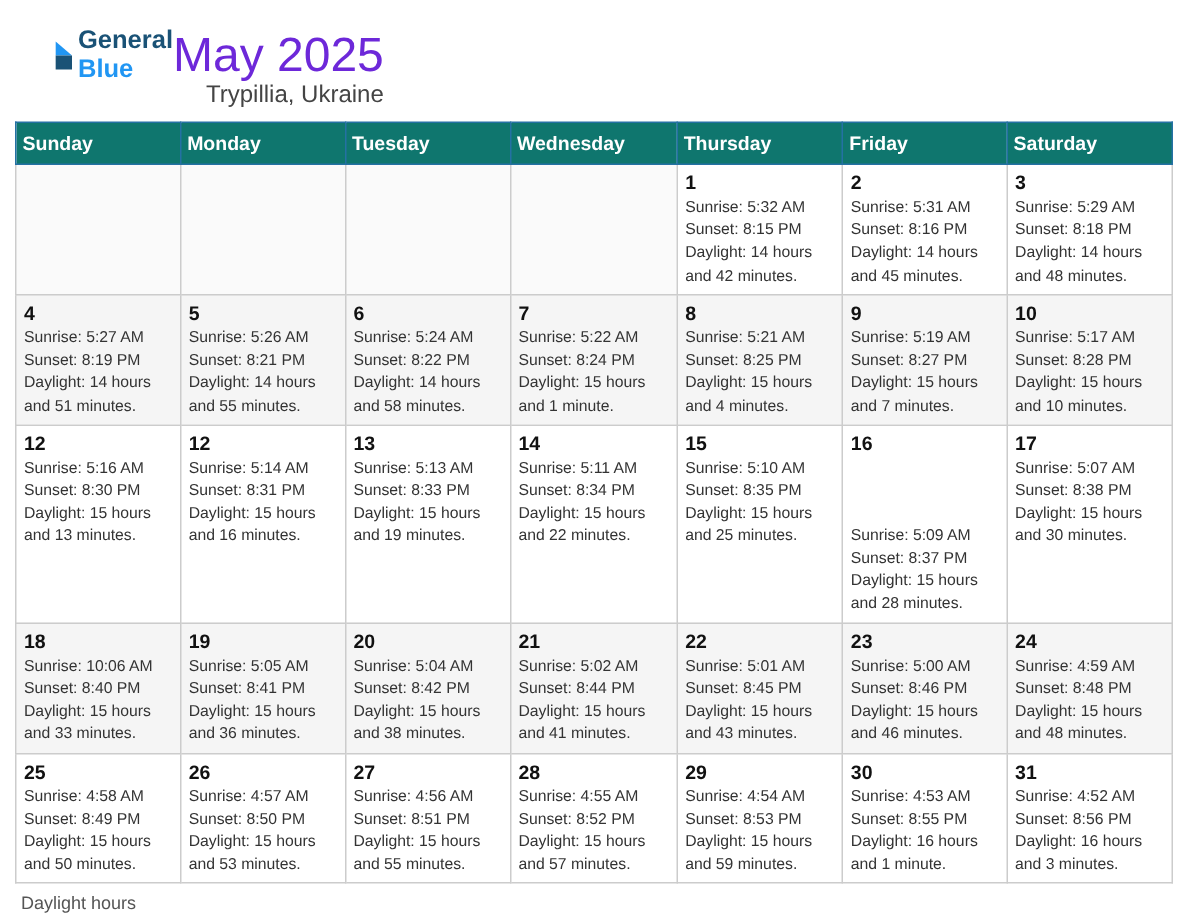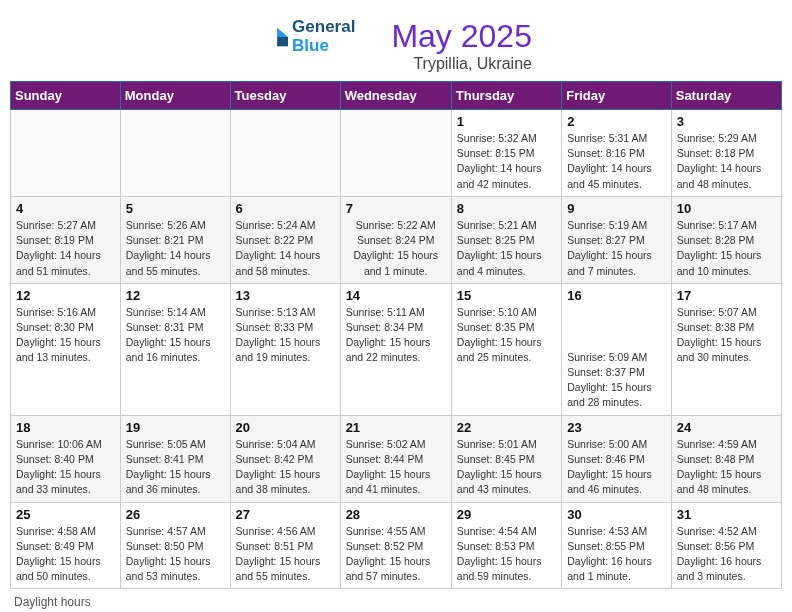--- a/index.html
+++ b/index.html
@@ -5,24 +5,23 @@
     * { box-sizing: border-box; margin: 0; padding: 0; }
     body {
       font-family: Arial, sans-serif;
       background: #fff;
       width: 792px;
       min-height: 612px;
       padding: 10px;
     }
     .header {
       display: flex;
-      justify-content: center;
+      justify-content: flex-start;
       align-items: flex-start;
       padding: 8px 10px 4px 10px;
-      gap: 36px;
     }
     .logo {
       display: flex;
       align-items: center;
       gap: 4px;
     }
     .logo-icon {
       width: 28px;
       height: 28px;
     }
@@ -38,21 +37,21 @@
       font-size: 16px;
       color: #444;
     }
     .calendar {
       width: 100%;
       border-collapse: collapse;
       margin-top: 4px;
       font-size: 11px;
     }
     .calendar thead tr th {
-      background-color: #701a75;
+      background-color: #0f766e;
       color: #fff;
       padding: 6px 4px;
       text-align: left;
       font-size: 13px;
       font-weight: bold;
       border: 1px solid #2471a3;
     }
     .calendar tbody tr td {
       border: 1px solid #ccc;
       vertical-align: top;
@@ -163,21 +162,21 @@
         </td>
         <td>
           <div class="day-number">6</div>
           <div class="day-info" style="white-space: pre-line;">Sunrise: 5:24 AM
 Sunset: 8:22 PM
 Daylight: 14 hours
 and 58 minutes.</div>
         </td>
         <td>
           <div class="day-number">7</div>
-          <div class="day-info" style="white-space: pre-line; text-align: center;">Sunrise: 5:22 AM
+          <div class="day-info" style="white-space: pre-line;">Sunrise: 5:22 AM
 Sunset: 8:24 PM
 Daylight: 15 hours
 and 1 minute.</div>
         </td>
         <td>
           <div class="day-number">8</div>
           <div class="day-info" style="white-space: pre-line;">Sunrise: 5:21 AM
 Sunset: 8:25 PM
 Daylight: 15 hours
 and 4 minutes.</div>

